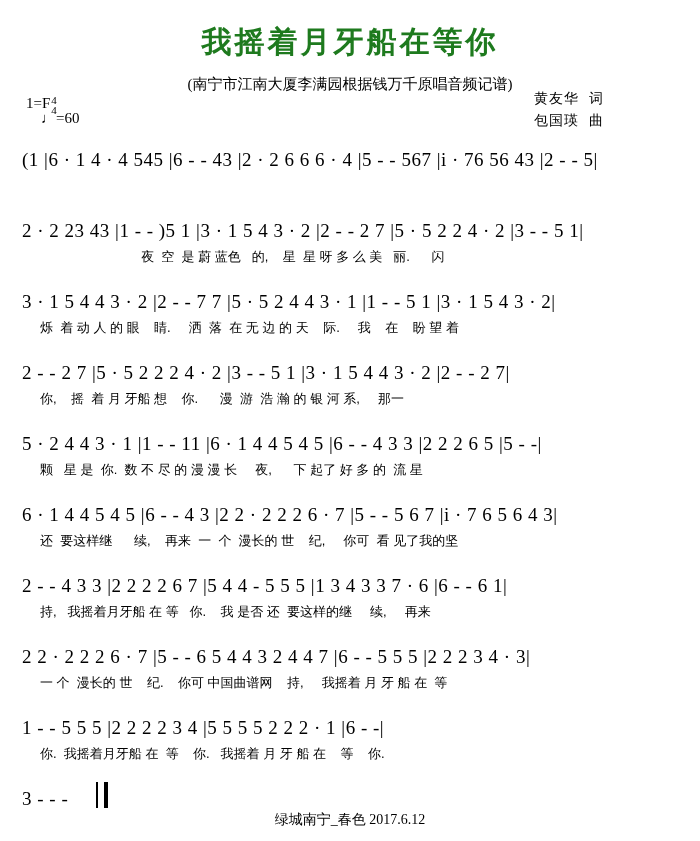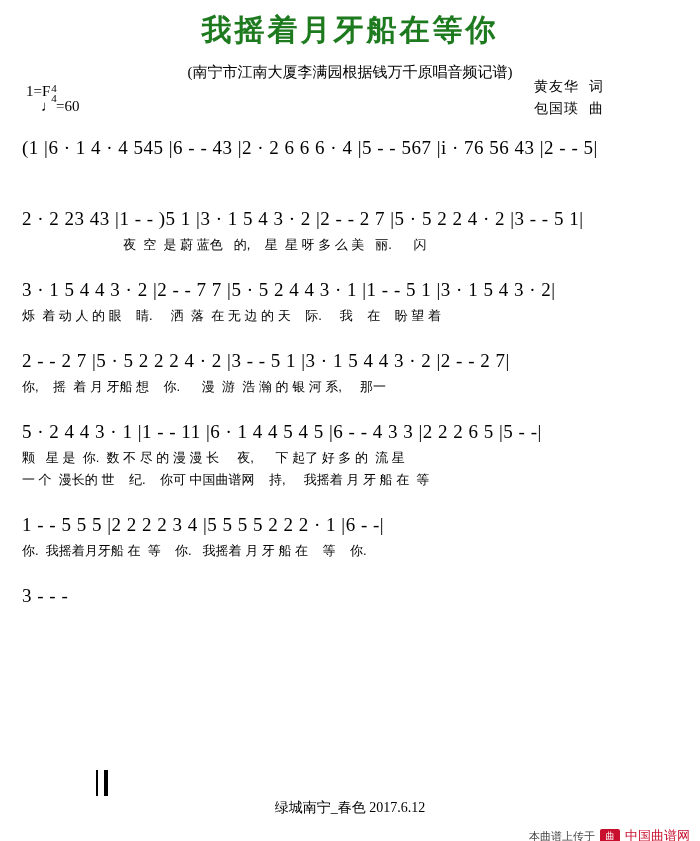--- a/index.html
+++ b/index.html
@@ -20,21 +20,21 @@
     height: 841px;
     position: relative;
   }
   .title {
     text-align: center;
     font-family: "Liberation Serif", serif;
     font-size: 30px;
     font-weight: bold;
     color: #1e7a1e;
     letter-spacing: 3px;
-    margin-top: 10px;
+    margin-top: 22px;
   }
   .subtitle {
     text-align: center;
     font-size: 15px;
     color: #000;
     margin-top: 12px;
   }
   .meta {
     position: absolute;
     right: 97px;
@@ -87,21 +87,21 @@
     padding-left: 22px;
     height: 30px;
     line-height: 30px;
     overflow: hidden;
     margin-top: 19px;
   }
   .lyrics {
     font-family: "Liberation Sans", sans-serif;
     font-size: 13px;
     white-space: pre;
-    padding-left: 22px;
+    padding-left: 40px;
     height: 22px;
     line-height: 22px;
     color: #000;
     overflow: hidden;
   }
   .footer-credit {
     position: absolute;
     left: 0;
     right: 0;
     bottom: 34px;
@@ -186,20 +186,29 @@
     </div>
     <div class="sysrow">
       <div class="notes">2 - - 2 7 |5 · 5 2 2 2 4 · 2 |3 - - 5 1 |3 · 1 5 4 4 3 · 2 |2 - - 2 7|</div>
       <div class="lyrics">你,    摇  着 月 牙船 想    你.      漫  游  浩 瀚 的 银 河 系,     那一</div>
     </div>
     <div class="sysrow">
       <div class="notes">5 · 2 4 4 3 · 1 |1 - - 11 |6 · 1 4 4 5 4 5 |6 - - 4 3 3 |2 2 2 6 5 |5 - -|</div>
       <div class="lyrics">颗   星 是  你.  数 不 尽 的 漫 漫 长     夜,      下 起了 好 多 的  流 星</div>
     </div>
     <div class="sysrow">
+      <div class="notes">6 · 1 4 4 5 4 5 |6 - - 4 3 |2 2 · 2 2 2 6 · 7 |5 - - 5 6 7 |i · 7 6 5 6 4 3|</div>
+      <div class="lyrics">还  要这样继      续,    再来  一  个  漫长的 世    纪,     你可  看 见了我的坚</div>
+    </div>
+    <div class="sysrow">
+      <div class="notes">2 - - 4 3 3 |2 2 2 2 6 7 |5 4 4 - 5 5 5 |1 3 4 3 3 7 · 6 |6 - - 6 1|</div>
+      <div class="lyrics">持,   我摇着月牙船 在 等   你.    我 是否 还  要这样的继     续,     再来</div>
+    </div>
+    <div class="sysrow">
+      <div class="notes">2 2 · 2 2 2 6 · 7 |5 - - 6 5 4 4 3 2 4 4 7 |6 - - 5 5 5 |2 2 2 3 4 · 3|</div>
       <div class="lyrics">一 个  漫长的 世    纪.    你可 中国曲谱网    持,     我摇着 月 牙 船 在  等</div>
     </div>
     <div class="sysrow">
       <div class="notes">1 - - 5 5 5 |2 2 2 2 3 4 |5 5 5 5 2 2 2 · 1 |6 - -|</div>
       <div class="lyrics">你.  我摇着月牙船 在  等    你.   我摇着 月 牙 船 在    等    你.</div>
     </div>
     <div class="sysrow">
       <div class="notes">3 - - -</div>
       <div class="lyrics"></div>
     </div>

